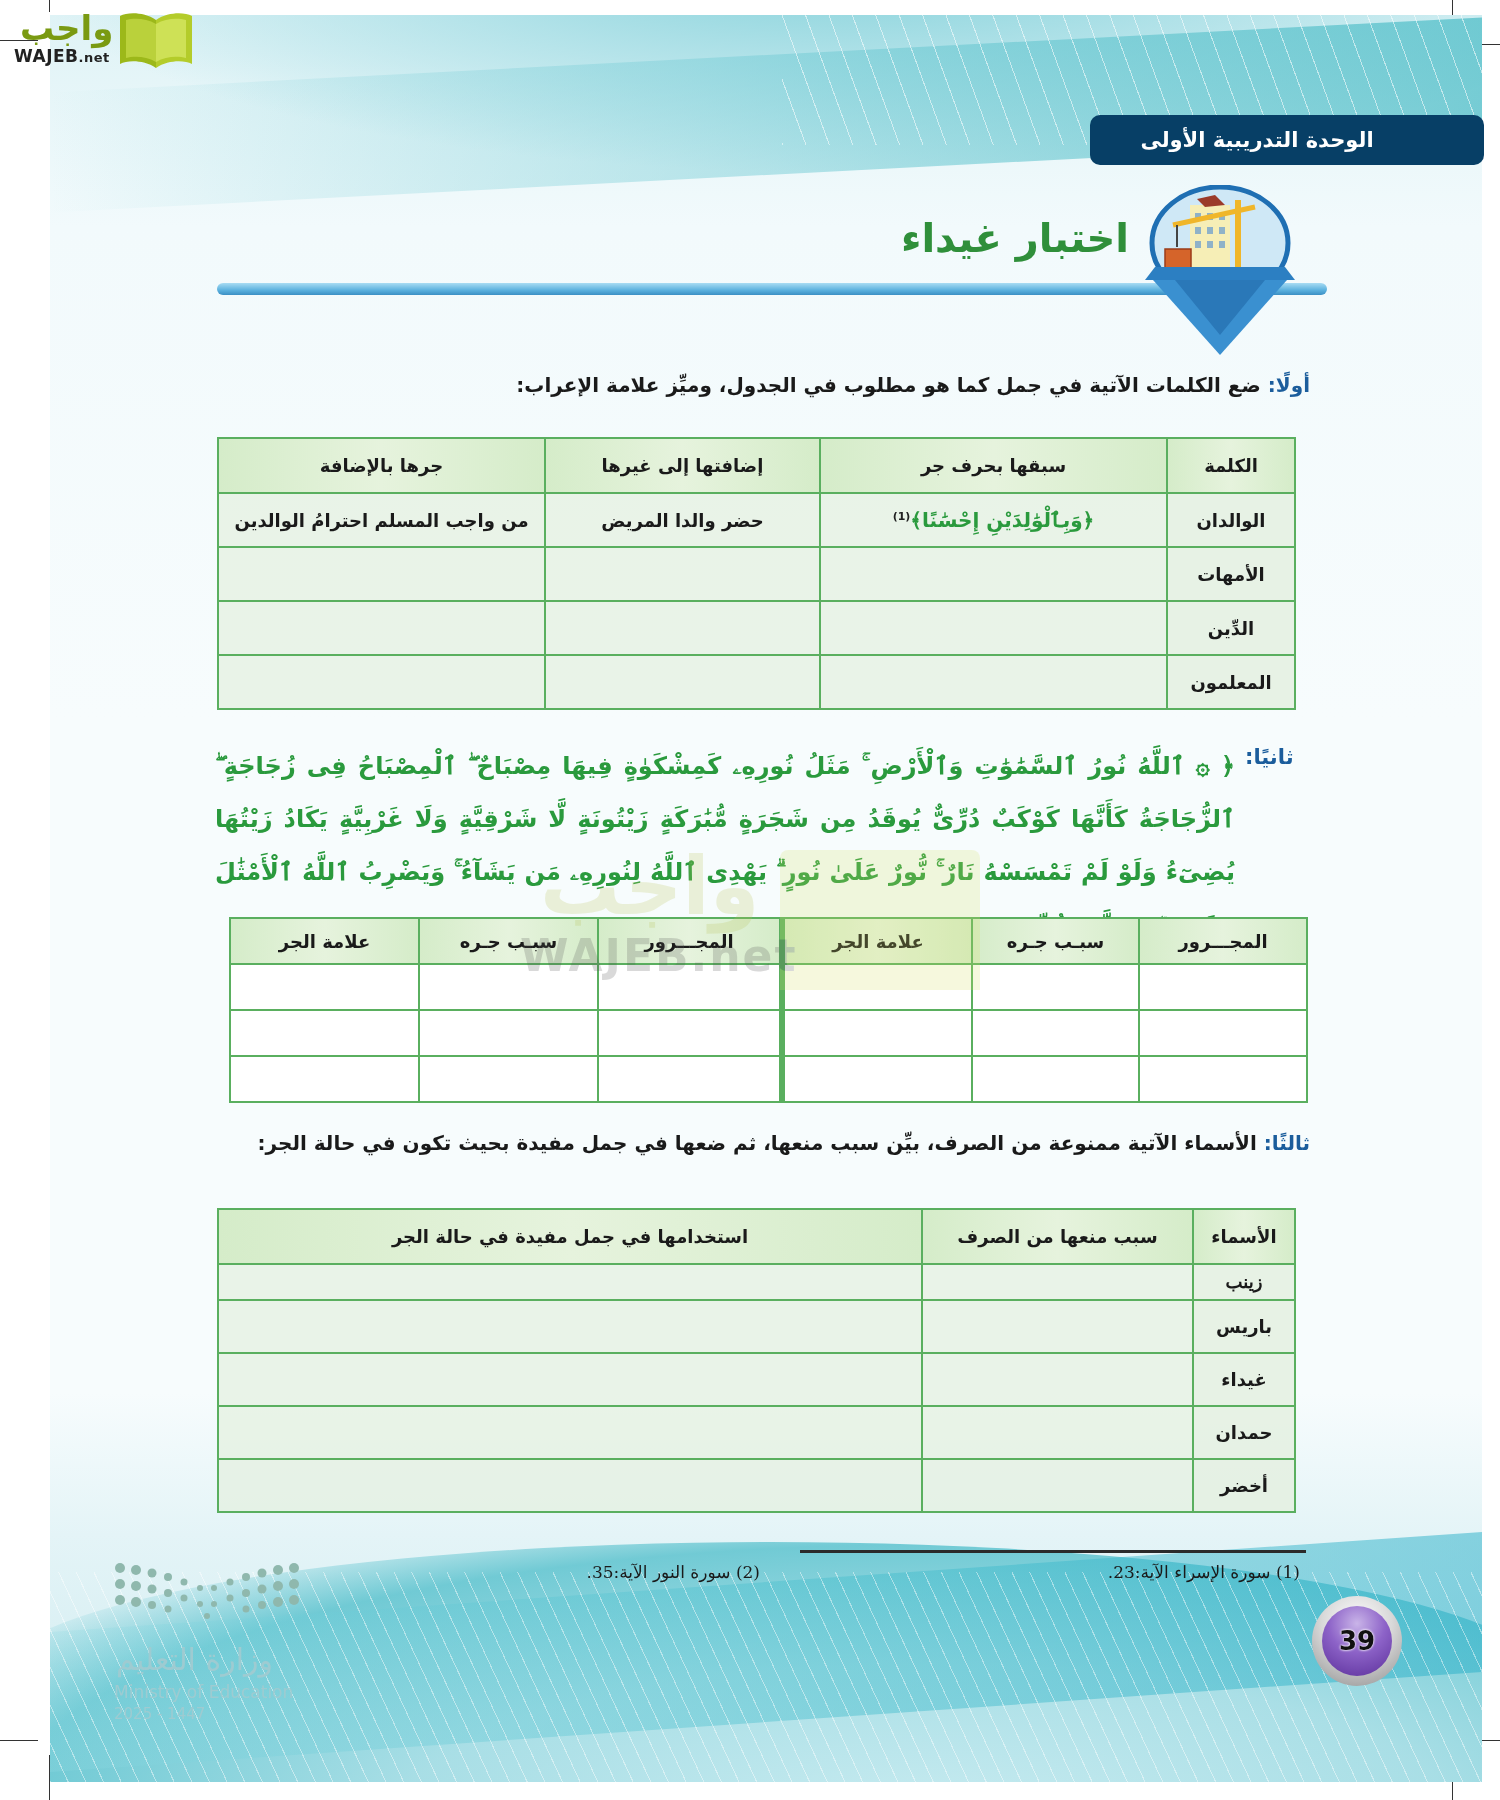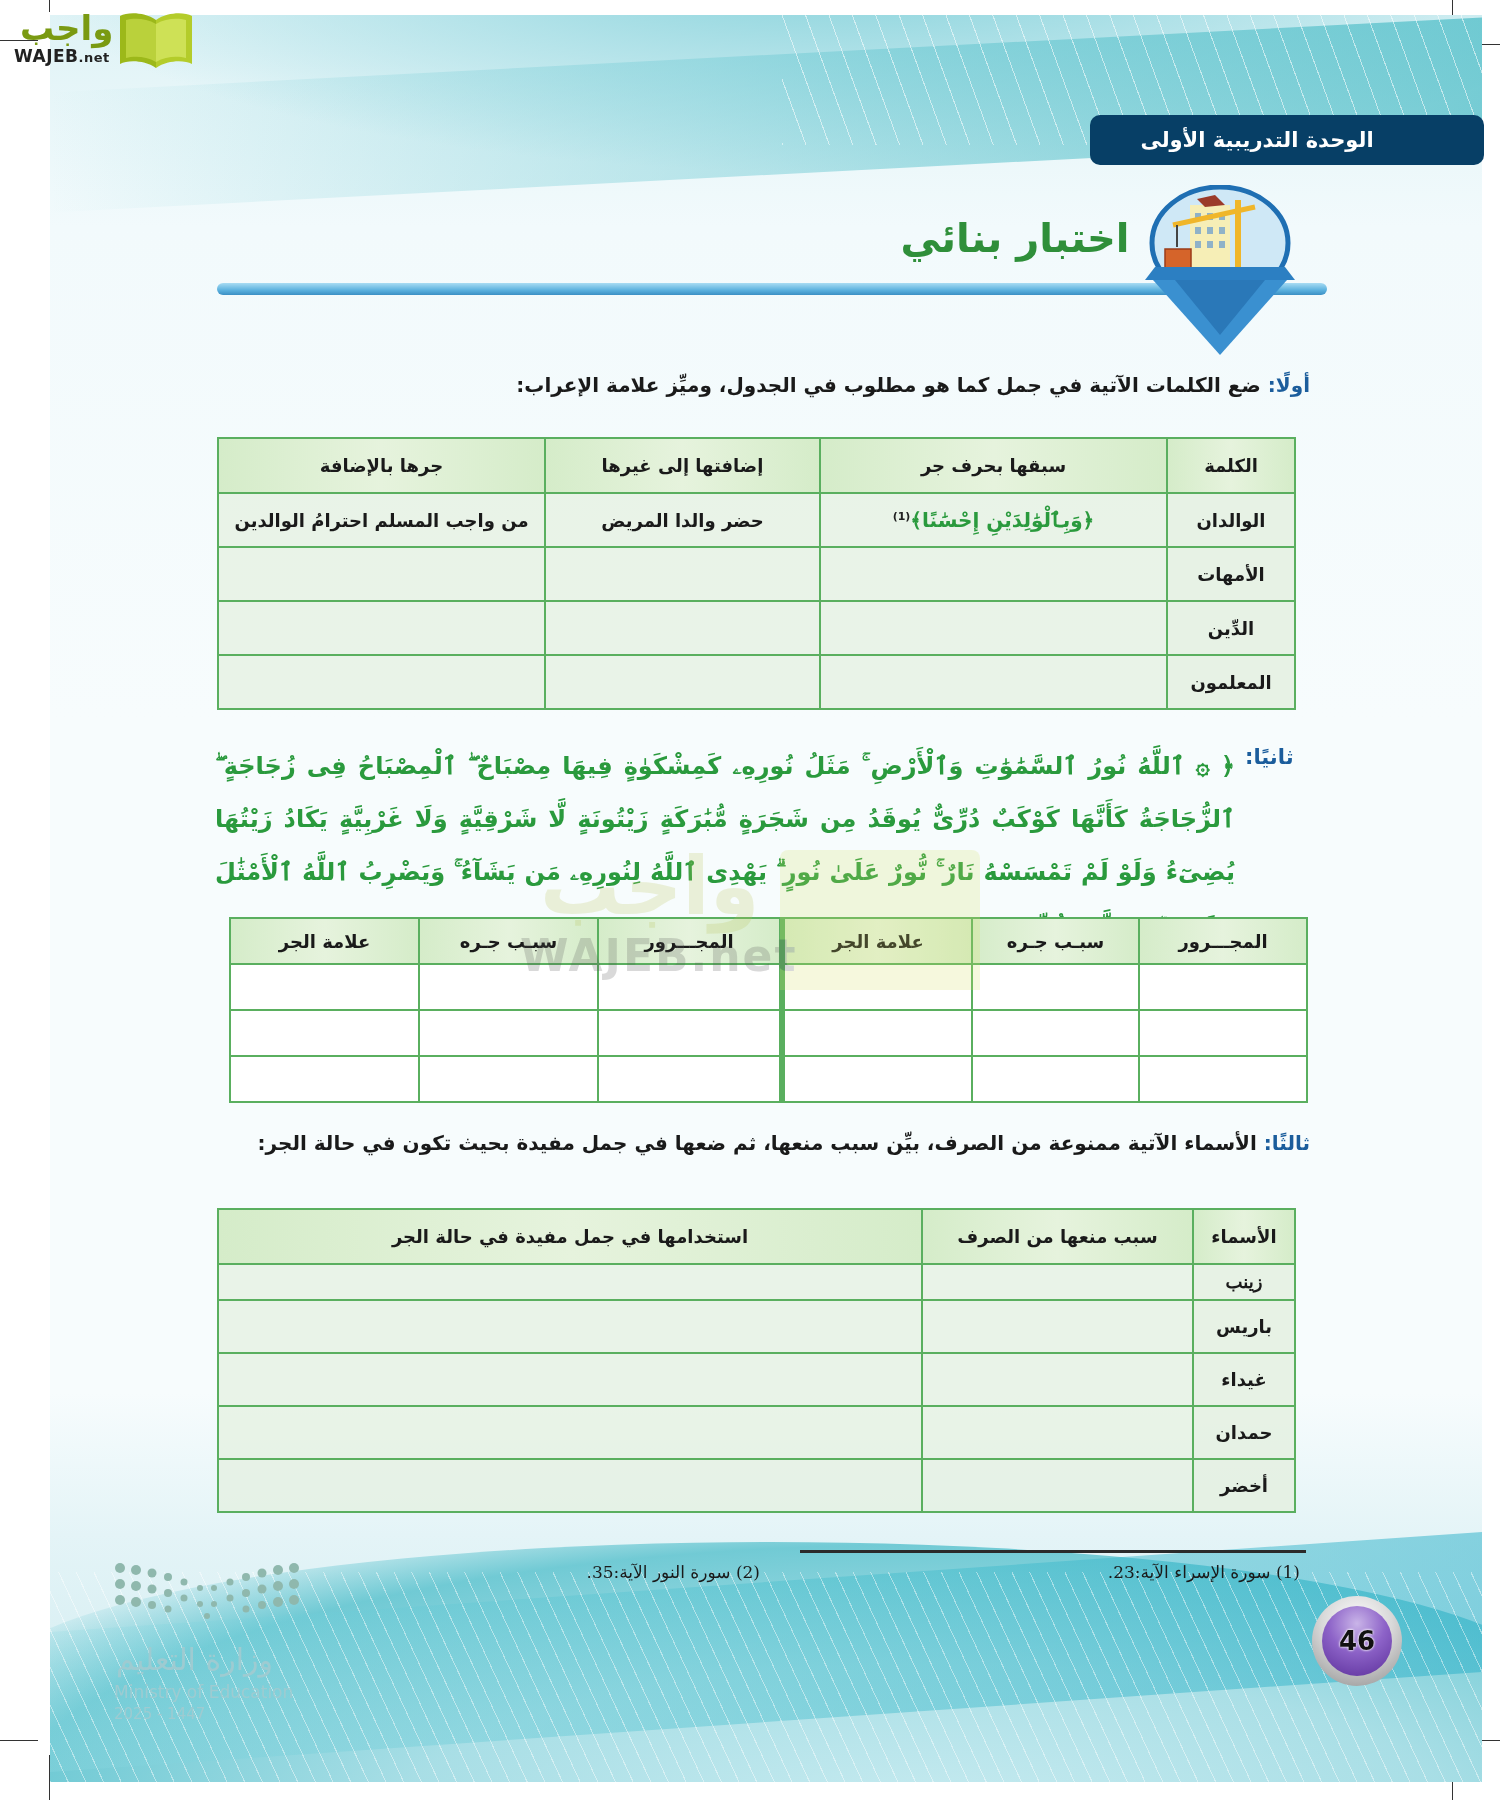--- a/index.html
+++ b/index.html
@@ -160,21 +160,21 @@
     <path d="M40 14 C30 8 18 8 10 10 L10 48 C18 46 30 46 40 52 Z" fill="#c7dc4a" opacity="0.7"></path>
     <path d="M40 14 C50 8 62 8 70 10 L70 48 C62 46 50 46 40 52 Z" fill="#d9e96a" opacity="0.7"></path>
   </svg>
 </div>
 
 <div class="unit-banner">
   <span>الوحدة التدريبية الأولى</span>
 </div>
 
 <div class="title-bar"></div>
-<div class="title-text">اختبار بنائي</div>
+<div class="title-text">اختبار غيداء</div>
 <svg class="title-emblem" viewBox="0 0 170 175">
   <ellipse cx="85" cy="58" rx="68" ry="56" fill="#cfe8f6" stroke="#1f6fb3" stroke-width="5"></ellipse>
   <rect x="55" y="20" width="40" height="70" fill="#f6eeb6"></rect>
   <rect x="60" y="28" width="6" height="7" fill="#8fb2c8"></rect>
     <rect x="72" y="28" width="6" height="7" fill="#8fb2c8"></rect>
     <rect x="84" y="28" width="6" height="7" fill="#8fb2c8"></rect>
   <rect x="60" y="42" width="6" height="7" fill="#8fb2c8"></rect>
     <rect x="72" y="42" width="6" height="7" fill="#8fb2c8"></rect>
     <rect x="84" y="42" width="6" height="7" fill="#8fb2c8"></rect>
   <rect x="60" y="56" width="6" height="7" fill="#8fb2c8"></rect>
@@ -380,15 +380,15 @@
         <circle cx="182" cy="40" r="5"></circle>
     </g>
   </svg>
   <div class="ministry-ar">وزارة التعليم</div>
   <div class="ministry-en">Ministry of Education</div>
   <div class="ministry-year">2025 - 1447</div>
 </div>
 
 <div class="page-badge">
   <div class="page-badge-inner">
-    <span>46</span>
+    <span>39</span>
   </div>
 </div>
 
 </body></html>

